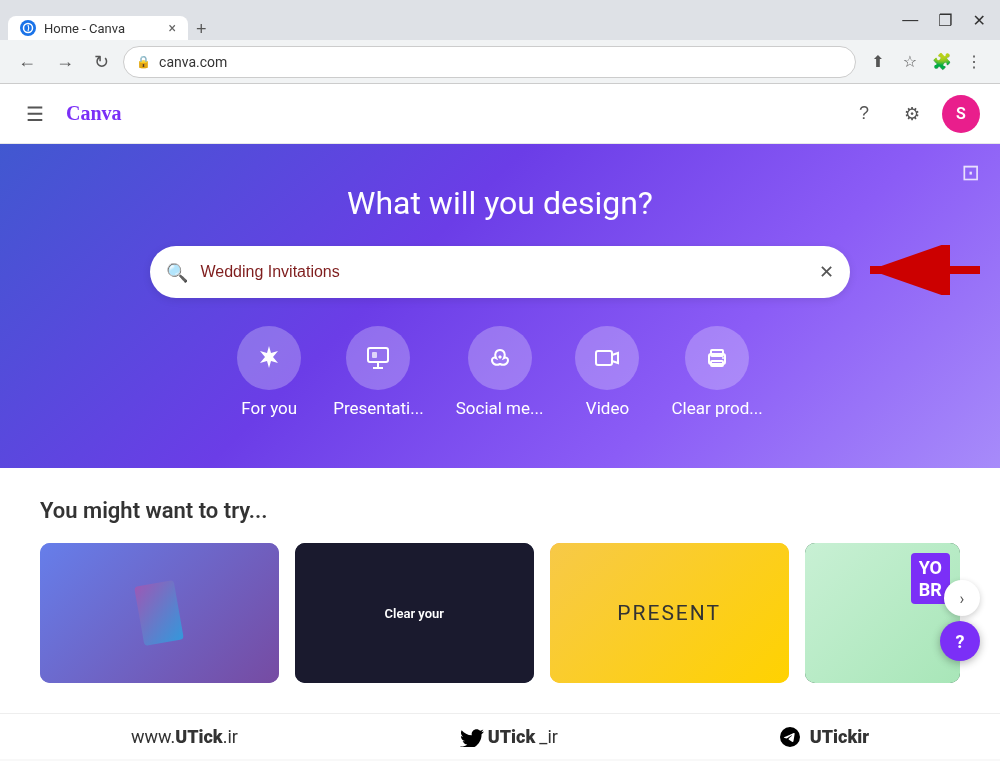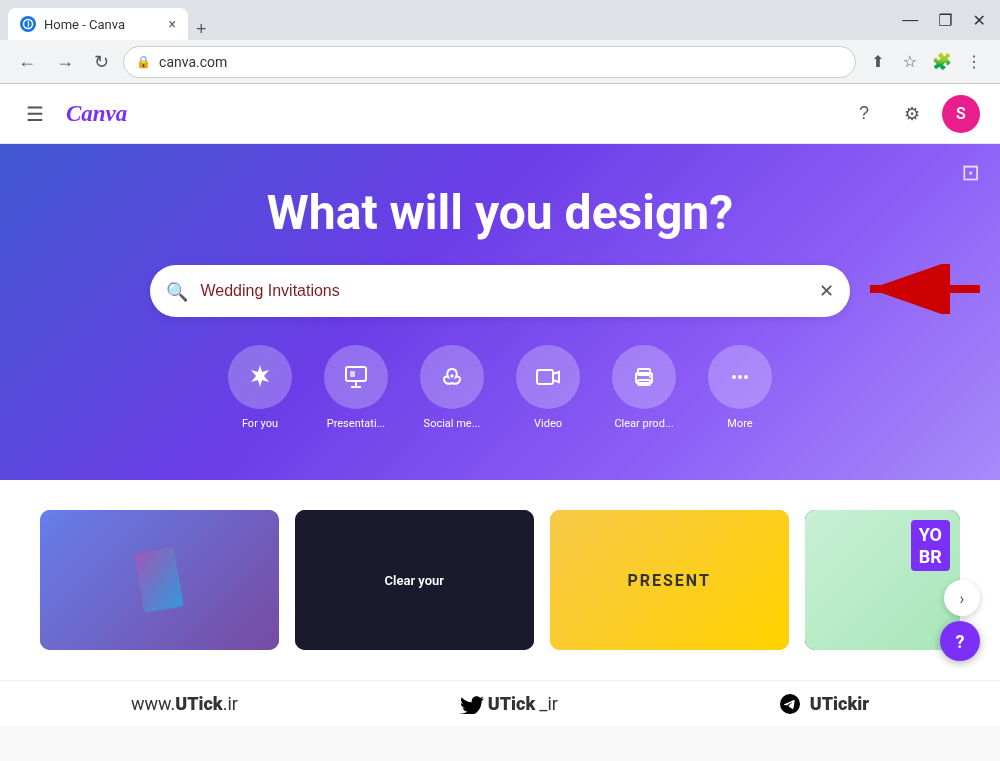--- a/index.html
+++ b/index.html
@@ -3,64 +3,64 @@
   <meta charset="utf-8">
   <style>
     * { margin: 0; padding: 0; box-sizing: border-box; }
     body { font-family: -apple-system, BlinkMacSystemFont, 'Segoe UI', Roboto, sans-serif; background: #f0f0f0; width: 1000px; height: 761px; overflow: hidden; }
 
     
     .browser-frame { width: 1000px; height: 761px; display: flex; flex-direction: column; background: #dee1e6; }
 
     .browser-titlebar { background: #dee1e6; height: 40px; display: flex; align-items: center; padding: 0 8px; gap: 8px; }
     .browser-tabs { display: flex; align-items: flex-end; height: 100%; }
-    .browser-tab { background: white; border-radius: 8px 8px 0 0; padding: 0 12px; height: 32px; display: flex; align-items: center; gap: 8px; font-size: 13px; color: #333; min-width: 180px; }
+    .browser-tab { background: white; border-radius: 8px 8px 0 0; padding: 0 12px; height: 24px; display: flex; align-items: center; gap: 8px; font-size: 13px; color: #333; min-width: 180px; }
     .browser-tab .tab-favicon { width: 16px; height: 16px; background: #1a73e8; border-radius: 50%; display: flex; align-items: center; justify-content: center; }
     .browser-tab .tab-favicon svg { width: 12px; height: 12px; }
     .browser-tab-close { margin-left: auto; cursor: pointer; color: #666; font-size: 14px; }
     .browser-tab-new { background: none; border: none; font-size: 18px; color: #555; cursor: pointer; padding: 0 8px; }
     .window-controls { margin-left: auto; display: flex; gap: 8px; align-items: center; }
     .window-btn { background: none; border: none; cursor: pointer; color: #333; font-size: 16px; padding: 4px 6px; }
 
     .browser-toolbar { background: #f1f3f4; height: 44px; display: flex; align-items: center; padding: 0 12px; gap: 8px; border-bottom: 1px solid #ccc; }
     .nav-btn { background: none; border: none; cursor: pointer; color: #555; font-size: 18px; padding: 4px 6px; border-radius: 50%; }
     .address-bar { flex: 1; background: white; border: 1px solid #ccc; border-radius: 20px; height: 32px; display: flex; align-items: center; padding: 0 12px; gap: 8px; font-size: 14px; color: #333; }
     .address-bar .lock-icon { color: #555; font-size: 12px; }
     .toolbar-actions { display: flex; gap: 4px; }
     .toolbar-icon-btn { background: none; border: none; cursor: pointer; width: 28px; height: 28px; display: flex; align-items: center; justify-content: center; border-radius: 50%; color: #555; font-size: 16px; }
 
     
     .canva-app { background: white; flex: 1; display: flex; flex-direction: column; overflow: hidden; }
 
     
     .canva-header { height: 60px; border-bottom: 1px solid #e8e8e8; display: flex; align-items: center; padding: 0 20px; gap: 16px; }
     .hamburger-btn { background: none; border: none; cursor: pointer; font-size: 20px; color: #555; padding: 6px; border-radius: 6px; }
-    .canva-logo { font-size: 23px; font-weight: 700; color: #7b2ff7; font-family: Georgia, serif; font-style: italic; flex: 1; }
+    .canva-logo { font-size: 20px; font-weight: 700; color: #7b2ff7; font-family: Georgia, serif; flex: 1; }
     .header-actions { display: flex; align-items: center; gap: 12px; }
     .header-icon-btn { background: none; border: none; cursor: pointer; width: 36px; height: 36px; display: flex; align-items: center; justify-content: center; border-radius: 50%; color: #555; font-size: 18px; }
     .create-design-btn { background: #7b2ff7; color: white; border: none; border-radius: 8px; padding: 10px 20px; font-size: 15px; font-weight: 600; cursor: pointer; }
     .user-avatar { width: 38px; height: 38px; border-radius: 50%; background: #e91e8c; color: white; display: flex; align-items: center; justify-content: center; font-size: 16px; font-weight: 600; cursor: pointer; }
 
     
     .canva-main { flex: 1; overflow-y: auto; background: #f8f8f8; }
 
     
     .hero-section { background: linear-gradient(135deg, #4158d0 0%, #6b3de7 40%, #8b5cf6 70%, #a78bfa 100%); padding: 40px 20px 50px; display: flex; flex-direction: column; align-items: center; position: relative; }
-    .hero-title { color: white; font-size: 48px; font-weight: 700; text-align: center; margin-bottom: 24px; }
+    .hero-title { color: white; font-size: 32px; font-weight: 400; text-align: center; margin-bottom: 24px; }
     .crop-icon { position: absolute; top: 16px; right: 20px; color: rgba(255,255,255,0.8); font-size: 22px; cursor: pointer; }
     .search-bar { background: white; border-radius: 30px; width: 700px; max-width: 90%; height: 52px; display: flex; align-items: center; padding: 0 16px; gap: 12px; position: relative; box-shadow: 0 2px 8px rgba(0,0,0,0.1); }
     .search-icon { color: #555; font-size: 18px; }
     .search-input { border: none; outline: none; flex: 1; font-size: 16px; color: #7f1d1d; }
     .search-clear { background: none; border: none; cursor: pointer; color: #555; font-size: 18px; }
     
     
     .category-row { display: flex; gap: 32px; margin-top: 28px; align-items: flex-start; }
     .category-item { display: flex; flex-direction: column; align-items: center; gap: 8px; cursor: pointer; }
     .category-circle { width: 64px; height: 64px; border-radius: 50%; background: rgba(255,255,255,0.25); display: flex; align-items: center; justify-content: center; color: white; font-size: 24px; }
-    .category-label { color: white; font-size: 11px; }
+    .category-label { color: white; font-size: 17px; }
 
     
     .suggestions-section { padding: 30px 40px; background: white; }
     .suggestions-title { font-size: 22px; font-weight: 600; color: #333; margin-bottom: 20px; }
     .suggestions-grid { display: flex; gap: 16px; }
     .suggestion-card { border-radius: 10px; overflow: hidden; flex: 1; height: 140px; position: relative; background: #e0e0e0; cursor: pointer; }
     .suggestion-card.card1 { background: linear-gradient(135deg, #667eea, #764ba2); }
     .suggestion-card.card2 { background: linear-gradient(135deg, #1a1a2e, #16213e); }
     .suggestion-card.card3 { background: linear-gradient(135deg, #f7971e, #ffd200); }
     .suggestion-card.card4 { background: linear-gradient(135deg, #11998e, #38ef7d); flex: 0.6; }
@@ -194,49 +194,40 @@
             <div class="category-circle">
               <svg width="28" height="28" viewBox="0 0 28 28" fill="white">
                 <rect x="6" y="10" width="16" height="10" rx="2" fill="none" stroke="white" stroke-width="2"></rect>
                 <rect x="8" y="6" width="12" height="6" rx="1" fill="none" stroke="white" stroke-width="2"></rect>
                 <rect x="8" y="17" width="12" height="5" rx="1" fill="none" stroke="white" stroke-width="2"></rect>
                 <circle cx="20" cy="14" r="1" fill="white"></circle>
               </svg>
             </div>
             <span class="category-label">Clear prod...</span>
           </div>
-          <div class="category-item">
-            <div class="category-circle">
-              <svg width="28" height="28" viewBox="0 0 28 28" fill="white">
-                <circle cx="8" cy="14" r="2" fill="white"></circle>
-                <circle cx="14" cy="14" r="2" fill="white"></circle>
-                <circle cx="20" cy="14" r="2" fill="white"></circle>
-              </svg>
-            </div>
-            <span class="category-label">More</span>
-          </div>
         </div>
       </div>
 
       <div class="suggestions-section">
+        <h2 class="suggestions-title">You might want to try...</h2>
         <div class="suggestions-grid">
           <div class="suggestion-card card1">
             <span class="try-badge">TRY</span>
             <div style="position:absolute;top:0;left:0;right:0;bottom:0;background:linear-gradient(135deg,#667eea,#764ba2);display:flex;align-items:center;justify-content:center;">
               <div style="width:40px;height:60px;background:linear-gradient(135deg,#9b59b6,#3498db);border-radius:4px;transform:rotate(-10deg);"></div>
             </div>
           </div>
           <div class="suggestion-card card2">
             <div style="position:absolute;top:0;left:0;right:0;bottom:0;background:#1a1a2e;display:flex;align-items:center;justify-content:center;flex-direction:column;padding:0;">
               <span style="color:white;font-size:13px;font-weight:600;">Clear your</span>
             </div>
           </div>
           <div class="suggestion-card card3">
             <div style="position:absolute;top:0;left:0;right:0;bottom:0;background:linear-gradient(135deg,#f7c948,#ffd200);display:flex;align-items:center;justify-content:center;flex-direction:column;padding:10px;">
-              <span style="color:#333;font-size:16px;font-weight:700;letter-spacing:2px;">PRESENT</span>
+              <span style="color:#333;font-size:21px;font-weight:400;letter-spacing:2px;">PRESENT</span>
             </div>
           </div>
           <div class="suggestion-card card4" style="flex:0.5;background:#14532d;padding-left:36px;">
             <div style="position:absolute;top:0;left:0;right:0;bottom:0;background:linear-gradient(135deg,#c8f0d4,#a8e6b8);display:flex;align-items:flex-start;justify-content:flex-end;padding:10px;">
               <div style="background:#7b2ff7;color:white;font-size:18px;font-weight:700;padding:4px 8px;border-radius:4px;line-height:1.2;">
                 <div>YO</div>
                 <div>BR</div>
               </div>
             </div>
           </div>

